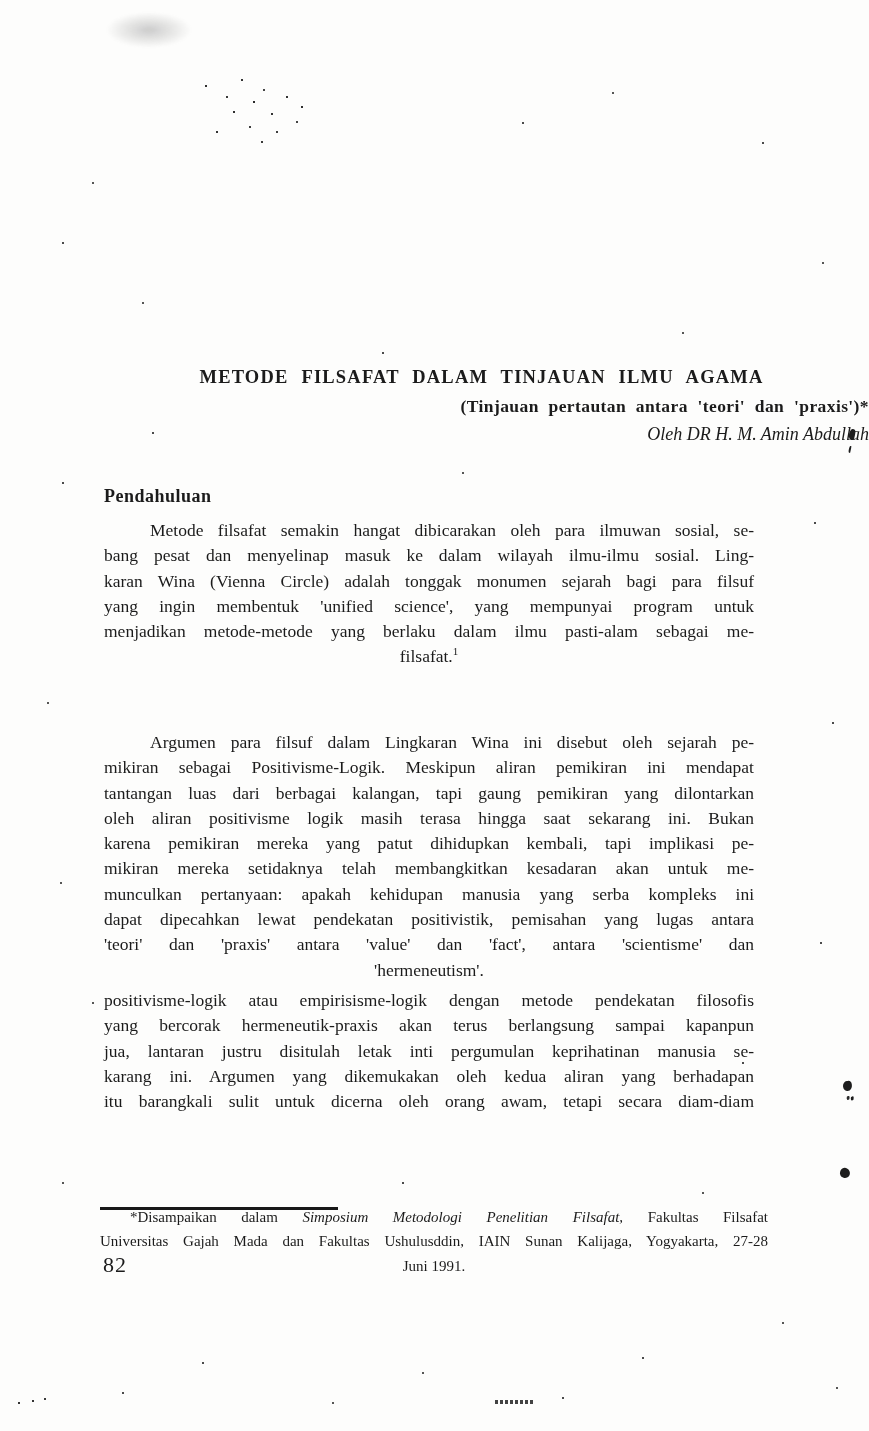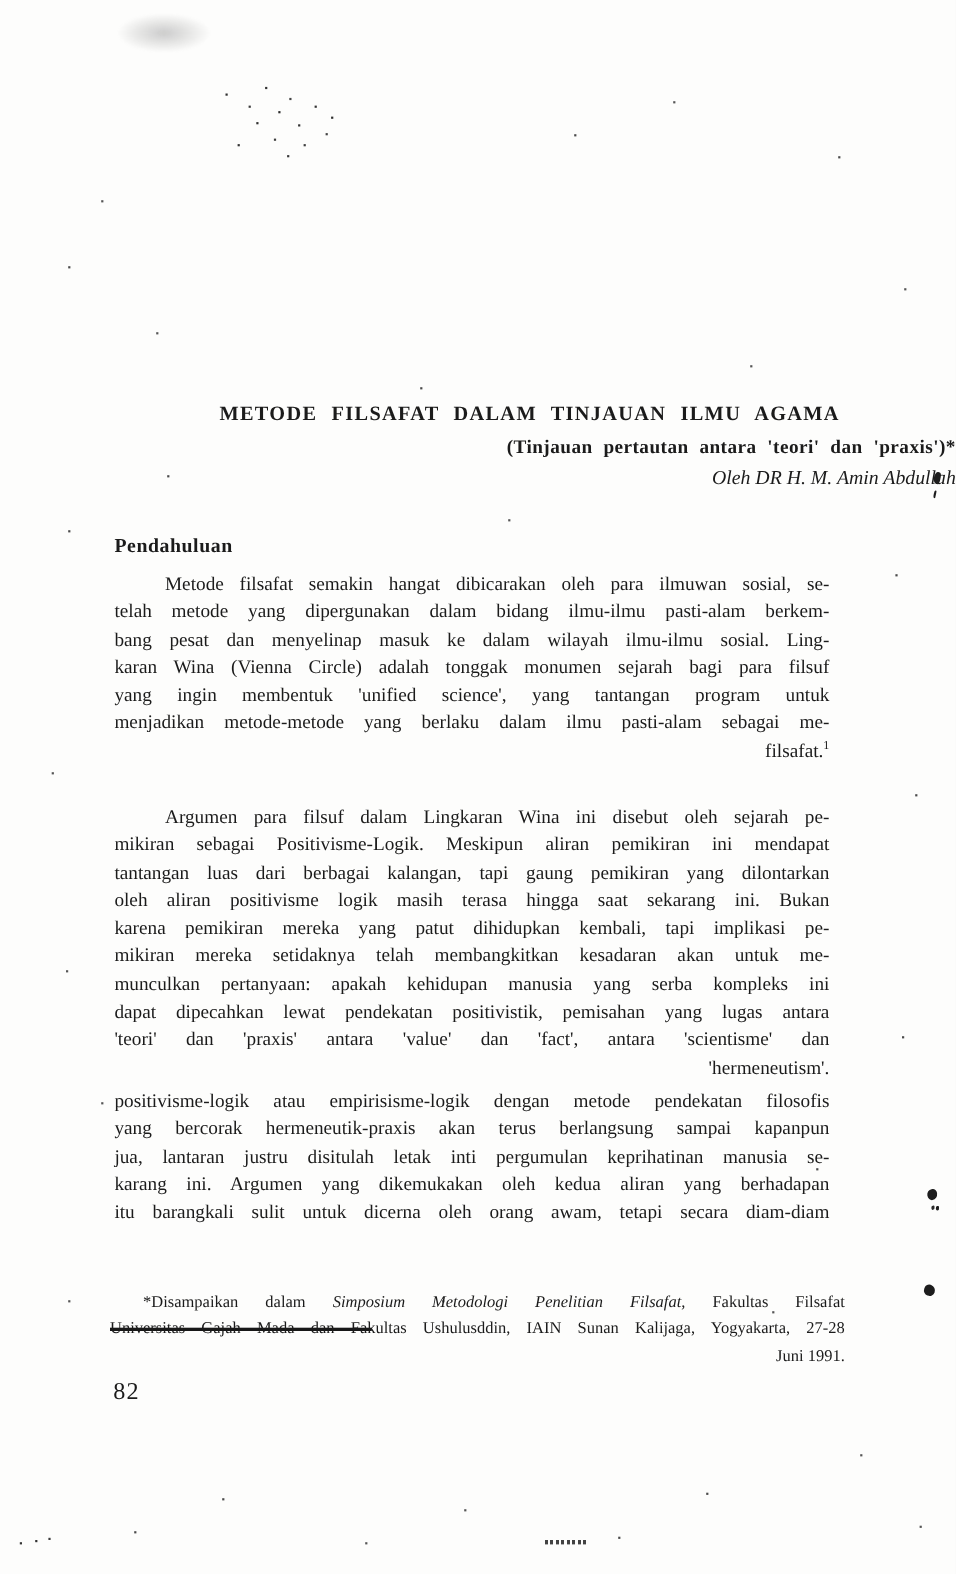--- a/index.html
+++ b/index.html
@@ -37,29 +37,29 @@
   
   .para {
     position:absolute; left:104px; width:650px;
     font-size:17.5px; line-height:25.3px;
   }
   #para1 { top:518px; }
   #para2 { top:730px; }
   #para3 { top:988px; }
   .jline { text-align:justify; text-align-last:justify; }
   .indent { text-indent:46px; }
-  .lastline { text-align:right; }
+  .lastline { text-align:center; }
   sup.fn-ref { font-size:11px; line-height:0; vertical-align:super; }
   
   .footnote-divider {
     position:absolute; left:100px; top:1207px;
     width:238px; height:3px; background:#181818;
   }
   .footnote {
-    position:absolute; left:100px; top:1172px; width:668px;
+    position:absolute; left:100px; top:1205px; width:668px;
     font-size:15px; line-height:24.3px;
   }
   .fn-first { text-indent:30px; }
   .fn-italic { font-style:italic; }
   .page-number {
     position:absolute; left:103px; top:1252px;
     font-size:22px; letter-spacing:1px;
   }
   
   .smudge-tl {
@@ -102,24 +102,23 @@
   <div class="noise"></div>
 
   <h1 class="doc-title">METODE FILSAFAT DALAM TINJAUAN ILMU AGAMA</h1>
   <h2 class="doc-subtitle">(Tinjauan pertautan antara 'teori' dan 'praxis')*</h2>
   <div class="doc-byline">Oleh DR H. M. Amin Abdullah</div>
 
   <h3 class="section-heading">Pendahuluan</h3>
 
   <div class="para" id="para1">
     <div class="jline indent">Metode filsafat semakin hangat dibicarakan oleh para ilmuwan sosial, se-</div>
-    <div class="jline">telah metode yang dipergunakan dalam bidang ilmu-ilmu pasti-alam berkem-</div>
     <div class="jline">bang pesat dan menyelinap masuk ke dalam wilayah ilmu-ilmu sosial. Ling-</div>
     <div class="jline">karan Wina (Vienna Circle) adalah tonggak monumen sejarah bagi para filsuf</div>
-    <div class="jline">yang ingin membentuk 'unified science', yang tantangan program untuk</div>
+    <div class="jline">yang ingin membentuk 'unified science', yang mempunyai program untuk</div>
     <div class="jline">menjadikan metode-metode yang berlaku dalam ilmu pasti-alam sebagai me-</div>
     <div class="lastline"><span>filsafat.</span><sup class="fn-ref">1</sup></div>
   </div>
 
   <div class="para" id="para2">
     <div class="jline indent">Argumen para filsuf dalam Lingkaran Wina ini disebut oleh sejarah pe-</div>
     <div class="jline">mikiran sebagai Positivisme-Logik. Meskipun aliran pemikiran ini mendapat</div>
     <div class="jline">tantangan luas dari berbagai kalangan, tapi gaung pemikiran yang dilontarkan</div>
     <div class="jline">oleh aliran positivisme logik masih terasa hingga saat sekarang ini. Bukan</div>
     <div class="jline">karena pemikiran mereka yang patut dihidupkan kembali, tapi implikasi pe-</div>

